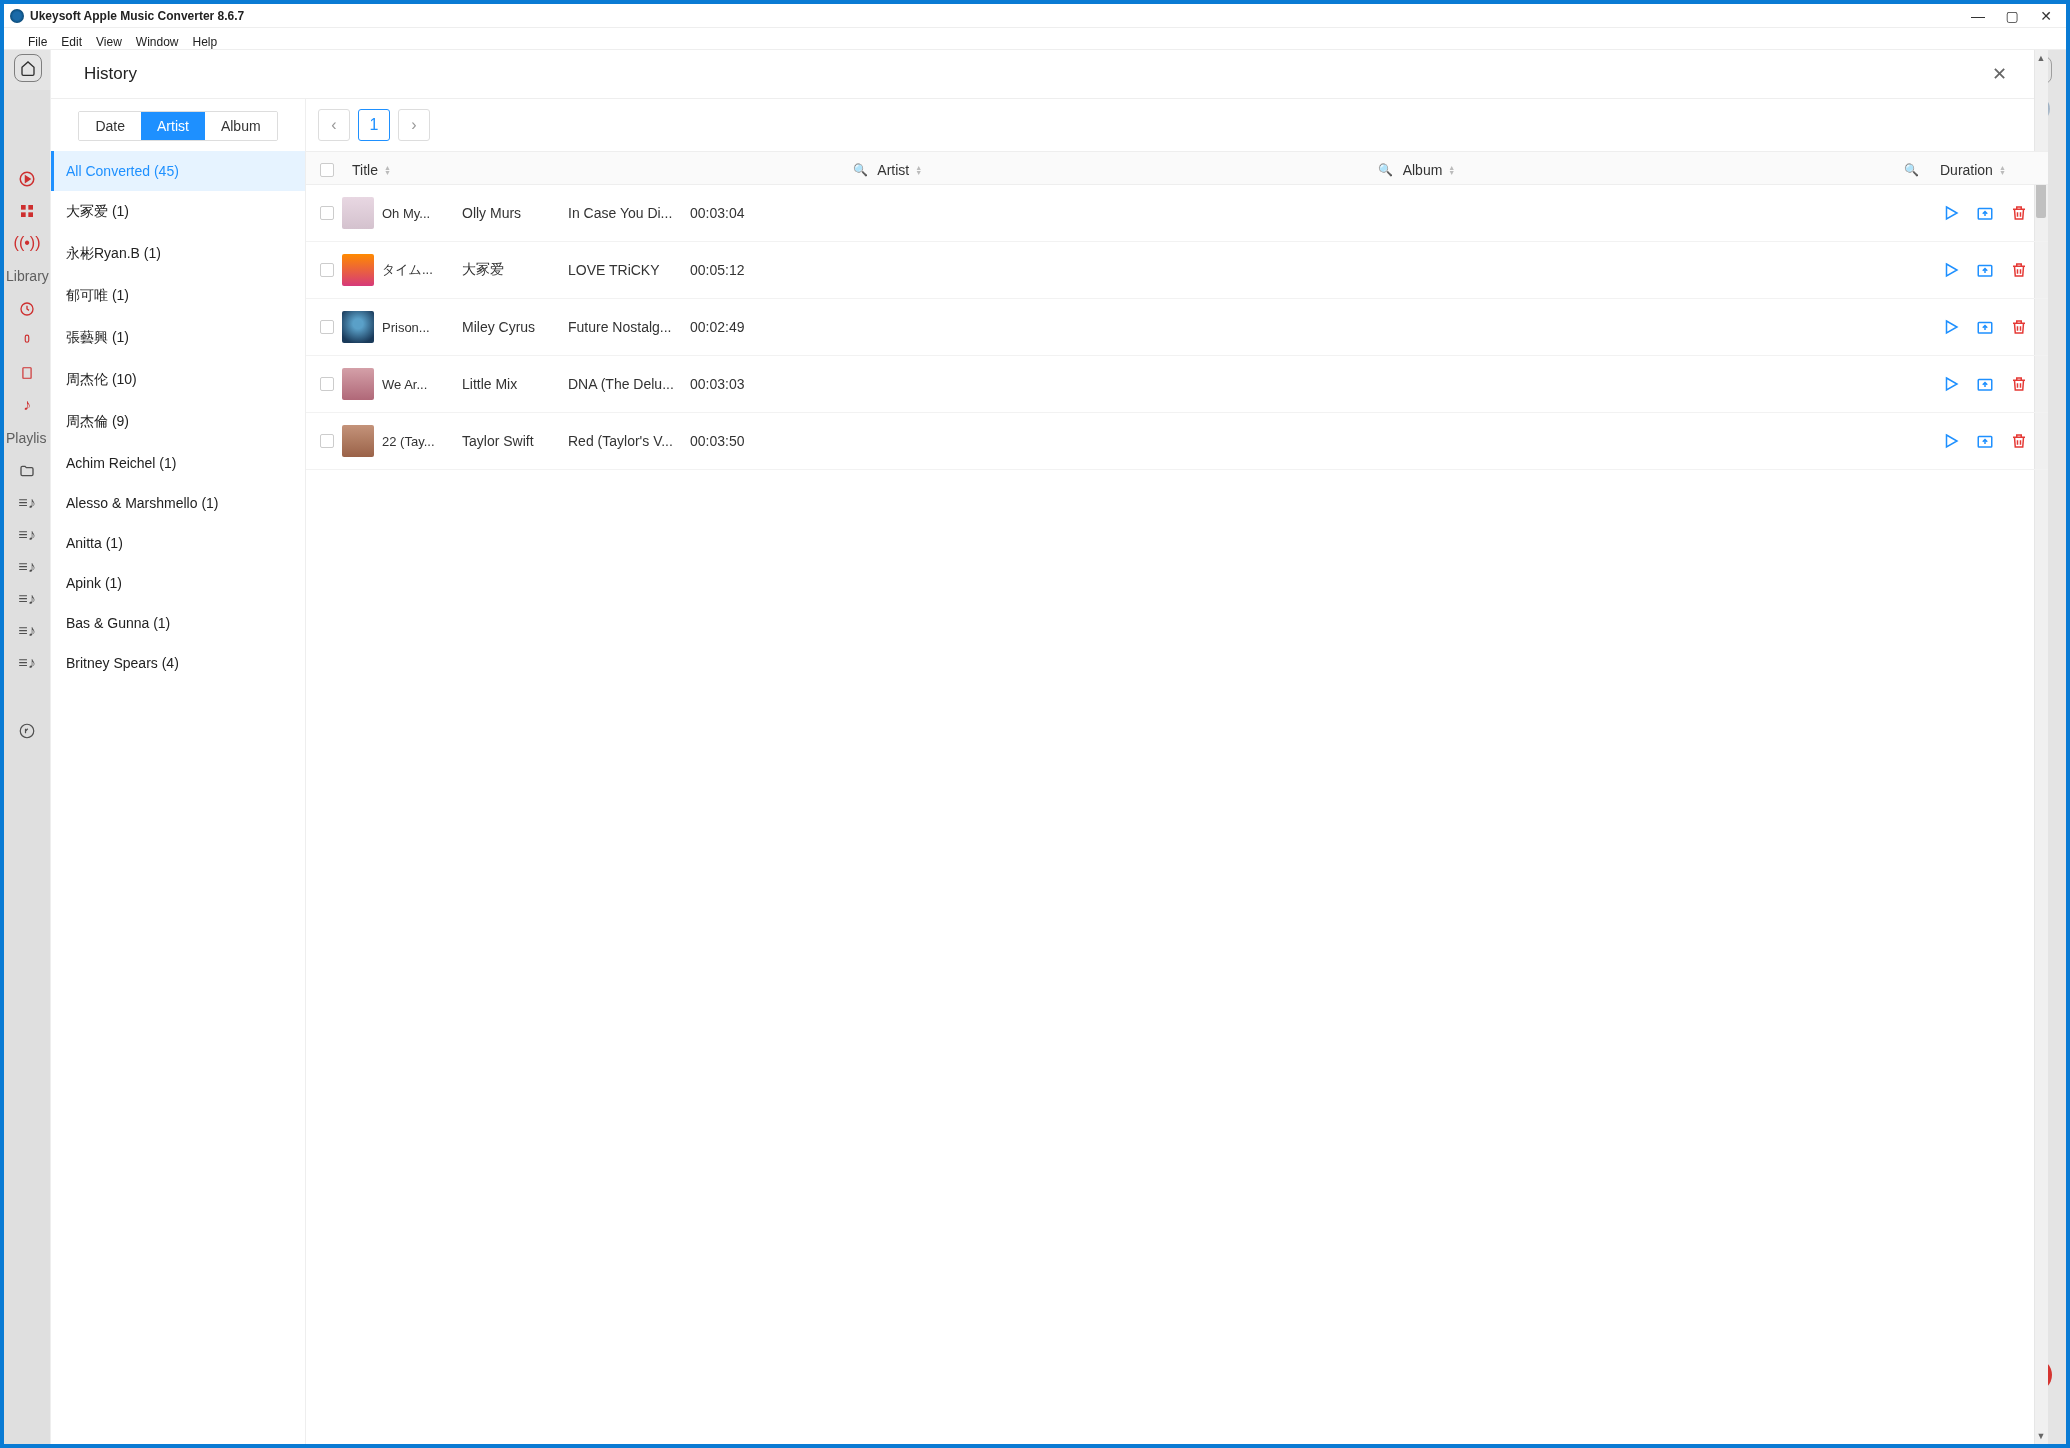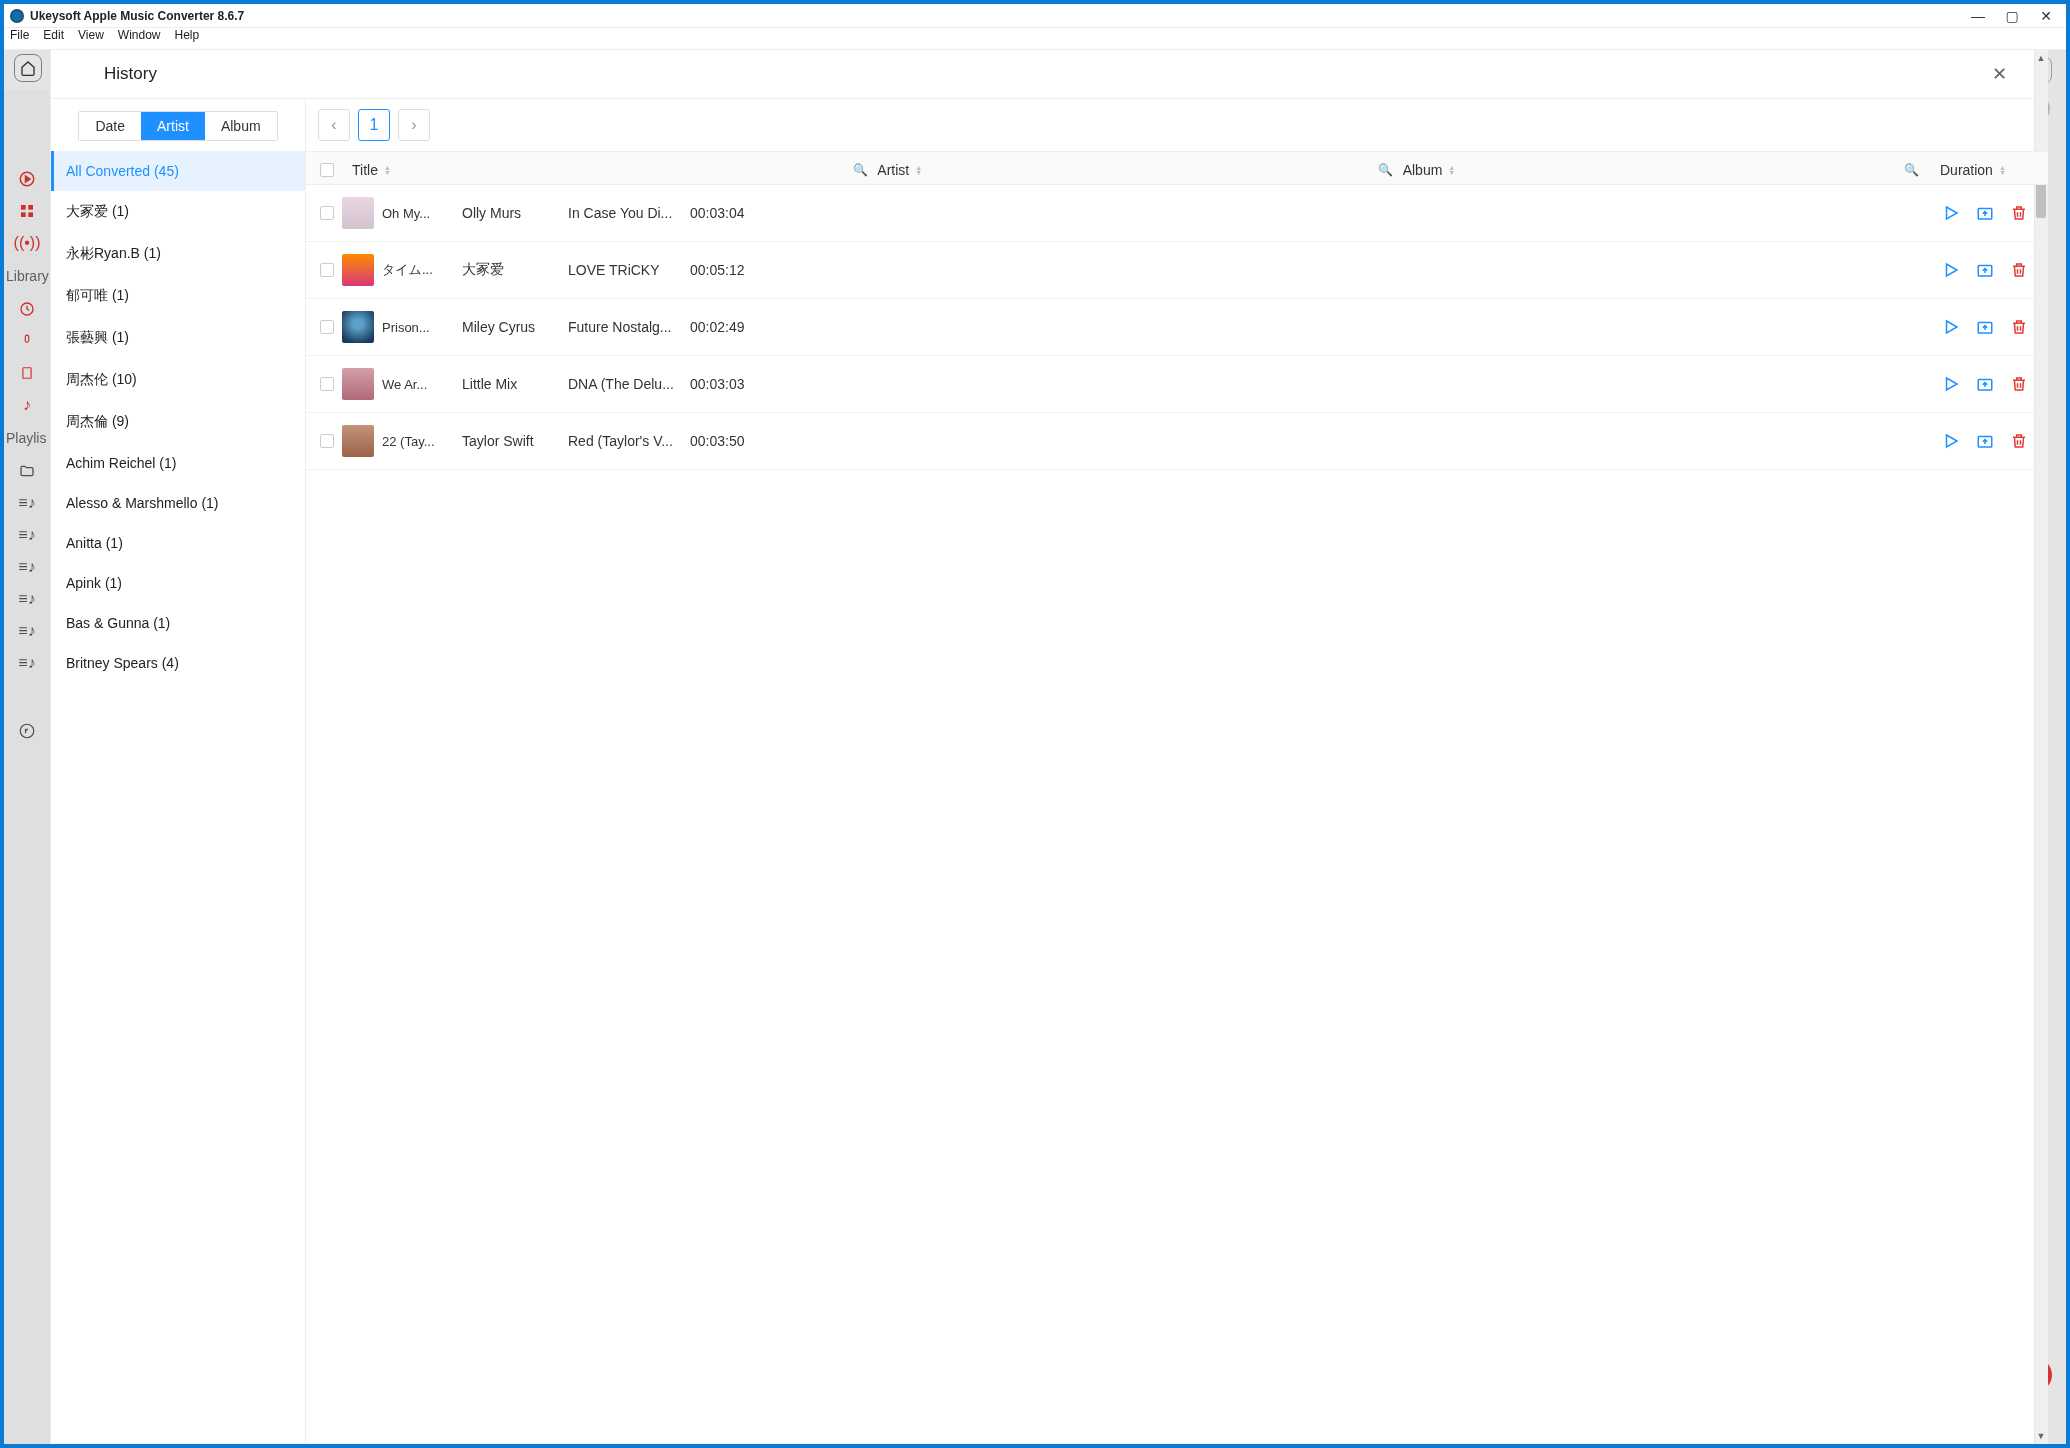--- a/index.html
+++ b/index.html
@@ -5,21 +5,21 @@
 * { box-sizing: border-box; margin: 0; padding: 0; font-family: -apple-system, "Segoe UI", Arial, sans-serif; }
 body { background: #0a7bd4; width: 1315px; height: 920px; overflow: hidden; }
 
 .window-frame { position: absolute; left: 4px; top: 4px; right: 4px; bottom: 4px; background: #fff; display: flex; flex-direction: column; }
 .titlebar { height: 24px; background: #fff; display: flex; align-items: center; padding: 0 6px; border-bottom: 1px solid #eee; }
 .titlebar-icon { width: 14px; height: 14px; background: radial-gradient(circle, #1a6aa8 40%, #0a4a78 70%); border-radius: 50%; margin-right: 6px; }
 .titlebar-text { font-size: 12px; font-weight: 600; color: #222; flex: 1; }
 .titlebar-controls { display: flex; gap: 18px; padding-right: 6px; }
 .titlebar-btn { width: 16px; height: 16px; display: flex; align-items: center; justify-content: center; cursor: pointer; font-size: 14px; color: #333; }
 
-.menubar { height: 22px; display: flex; align-items: flex-start; padding: 0 6px; gap: 14px; border-bottom: 1px solid #eee; }
+.menubar { height: 22px; display: flex; align-items: flex-end; padding: 0 24px; gap: 14px; border-bottom: 1px solid #eee; }
 .menubar div { font-size: 12px; color: #222; cursor: pointer; }
 
 .app-body { flex: 1; position: relative; background: #fff; }
 
 
 .bg-app { position: absolute; inset: 0; background: #f5f5f5; filter: brightness(0.93); }
 .bg-topbar { height: 36px; display: flex; align-items: center; padding: 0 10px; }
 .bg-home { width: 28px; height: 28px; border: 1px solid #888; border-radius: 8px; display:flex; align-items:center; justify-content:center; }
 .bg-gear { position:absolute; right:14px; top:6px; width:28px; height:28px; border:1px solid #aaa; border-radius:8px; display:flex; align-items:center; justify-content:center; }
 .bg-avatar { position:absolute; right:16px; top:46px; width:26px; height:26px; border-radius:50%; background: linear-gradient(135deg,#7a9abb,#c8d4e0); }
@@ -29,21 +29,21 @@
 .bg-left-label { font-size:14px; color:#666; text-align:left; padding:4px 2px; }
 .bg-apple { position:absolute; left:20px; top:42px; font-size:18px; font-weight:600; color:#222;}
 .bg-search { position:absolute; left:22px; top:78px; width:22px; height:22px; color:#666;}
 .bg-fab { position:absolute; right:14px; bottom:52px; width:34px; height:34px; border-radius:50%; background:#e53935; display:flex; align-items:center; justify-content:center; color:#fff; font-size:16px;}
 
 
 .modal { position:absolute; left:46px; top:0; right:18px; bottom:0; background:#fff; display:flex; flex-direction:column; border-left:1px solid #eee; }
 .modal-scroll-track { position:absolute; right:0; top:0; bottom:0; width:14px; background:#f0f0f0; border-left:1px solid #e6e6e6; }
 .modal-scroll-thumb { position:absolute; right:2px; top:122px; width:10px; height:46px; background:#c0c0c0; border-radius:2px; }
 .modal-scroll-arrow { position:absolute; right:2px; width:10px; height:12px; color:#666; font-size:9px; display:flex;align-items:center;justify-content:center;}
-.modal-header { height:48px; display:flex; align-items:center; padding: 0 33px; margin-left: 20px; }
+.modal-header { height:48px; display:flex; align-items:center; padding: 0 33px; }
 .modal-title { font-size:17px; font-weight:500; color:#222; flex:1; }
 .modal-close { font-size:18px; color:#666; cursor:pointer; padding:4px 8px; }
 
 .modal-main { flex:1; display:flex; min-height:0; border-top:1px solid #eee; }
 .left-pane { width:255px; display:flex; flex-direction:column; border-right:1px solid #eee; }
 .filter-tabs { display:flex; margin:12px auto 10px; border:1px solid #ddd; border-radius:2px; overflow:hidden; }
 .filter-tab { padding:6px 16px; font-size:14px; color:#333; background:#fff; cursor:pointer; }
 .filter-tab.active { background:#1e90ff; color:#fff; }
 .sidebar-list { flex:1; overflow:hidden; }
 .sidebar-item { padding: 12px 12px; font-size:14px; color:#222; cursor:pointer; border-left:3px solid transparent; }

